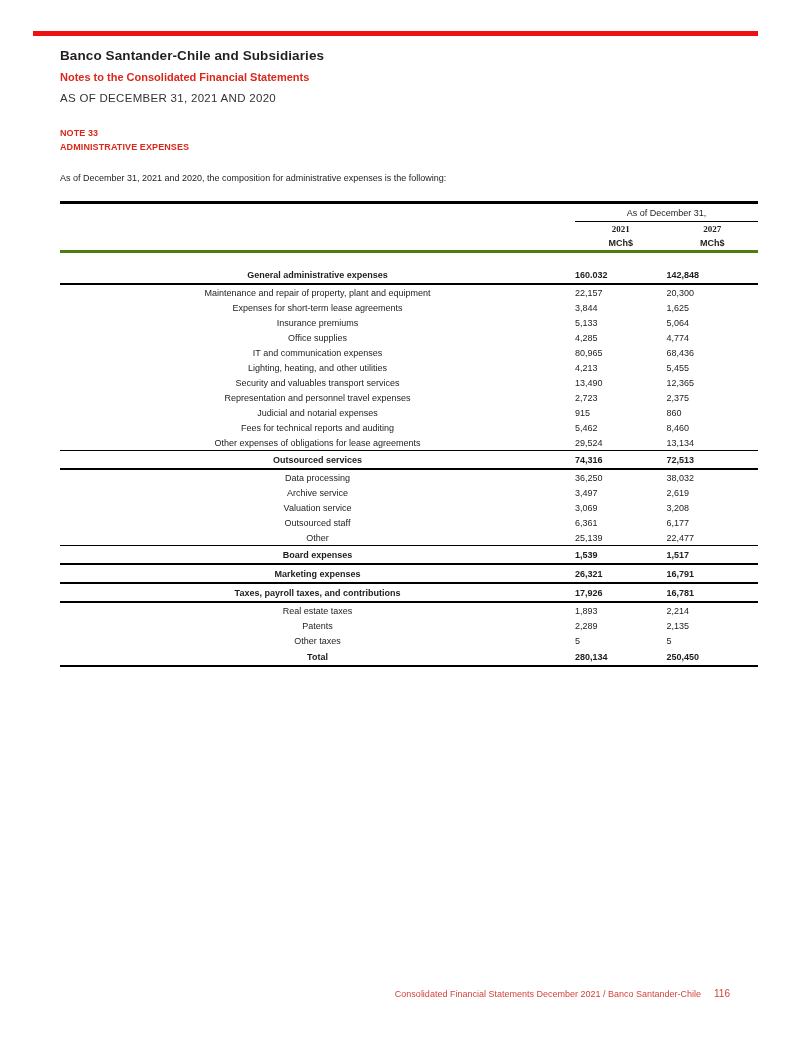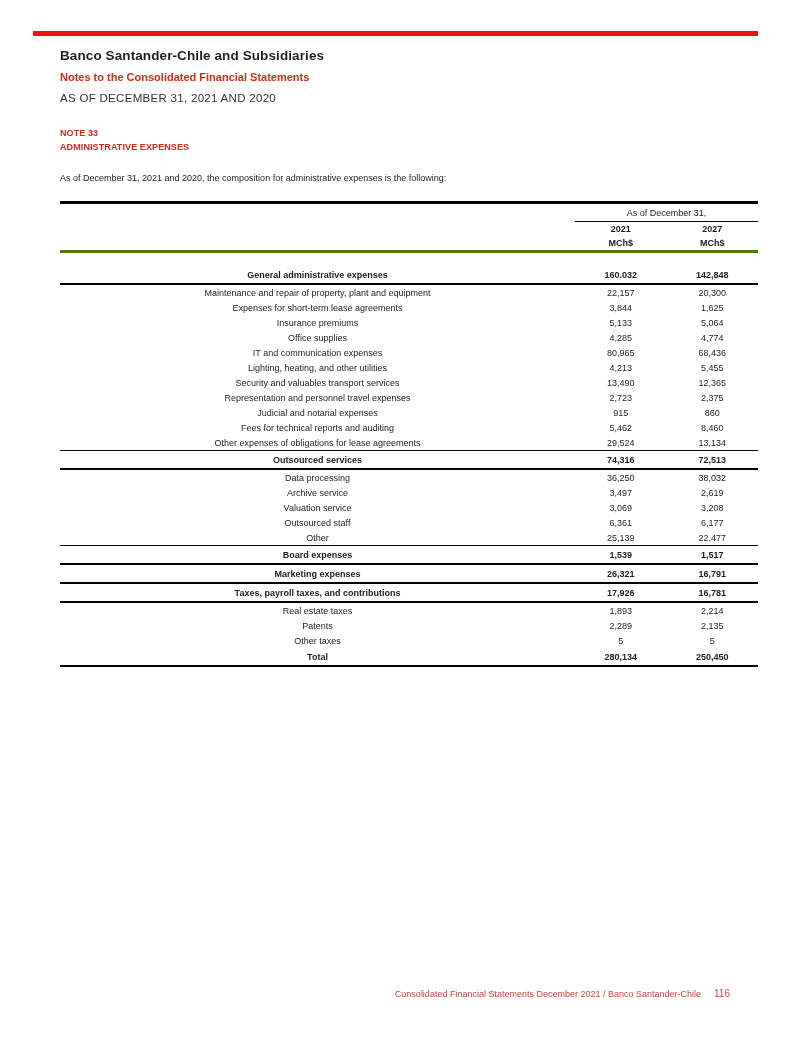--- a/index.html
+++ b/index.html
@@ -59,30 +59,30 @@
     color:#1d1d1b;
   }
   .datespan-cell{
     font-weight:normal;text-align:center;
     height:17px;vertical-align:bottom;
     border-bottom:1px solid #000;
     padding-bottom:2px;
   }
   .year-cell{
     font-weight:bold;text-align:center;
-    height:14px;vertical-align:bottom;padding-top:3px;
+    height:14px;vertical-align:bottom;padding-top:3px;font-family:Liberation Serif, serif;
   }
   .unit-cell{
     font-weight:bold;text-align:center;
     height:14px;vertical-align:top;padding-bottom:3px;
   }
   .hdr-bottom{border-bottom:3px solid #4d7c0f;}
   tr.spacer td{height:13px;}
   td.label{padding-left:4px;text-align:center;}
-  td.num{text-align:center;padding-right:8px;font-variant-numeric:tabular-nums;}
+  td.num{text-align:left;padding-right:8px;font-variant-numeric:tabular-nums;}
   tbody tr td{height:15px;}
   tr.bold td{font-weight:bold;height:17px;}
   tr.line-thin>td{border-bottom:1px solid #000;}
   tr.line-thick>td{border-bottom:2.5px solid #000;}
   
   .footer{
     position:absolute;top:988px;right:81px;
     color:var(--footer-red,#d5443b);
     font-size:9px;white-space:nowrap;
   }

